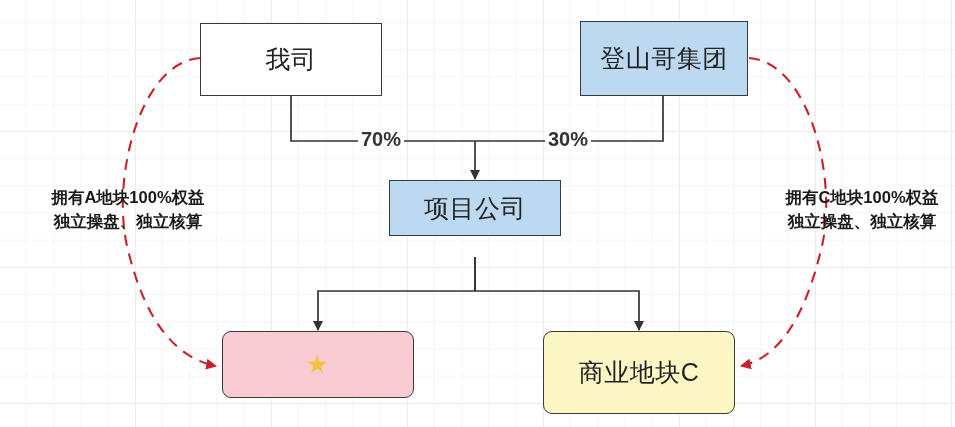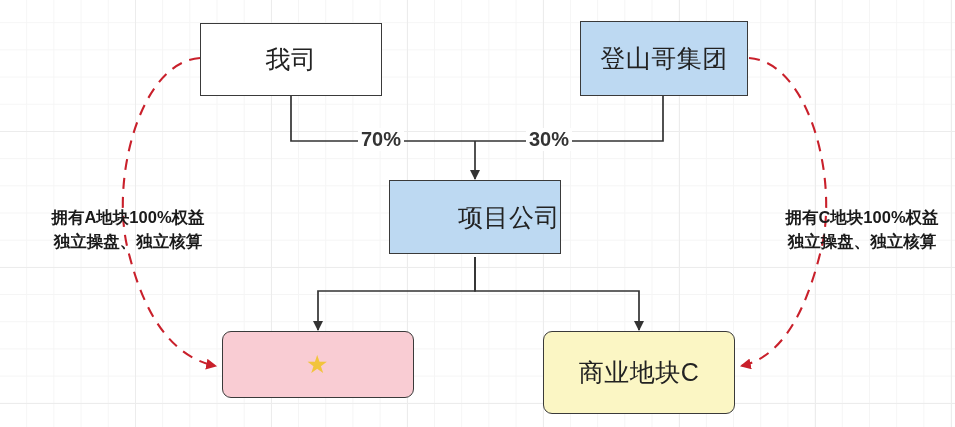--- a/index.html
+++ b/index.html
@@ -50,21 +50,20 @@
     line-height: 1;
   }
   .annotation {
     position: absolute;
     font-size: 16.5px;
     font-weight: bold;
     color: #1a1a1a;
     line-height: 1.45;
     text-align: center;
     white-space: nowrap;
-    margin-top: 20px;
   }
   .edge-label {
     position: absolute;
     font-size: 20px;
     color: #333333;
     background: #ffffff;
     padding: 0 3px;
     white-space: nowrap;
     font-weight: bold;
   }
@@ -99,35 +98,35 @@
   </svg>
 
   <div class="node" style="left:200px; top:23px; width:182px; height:73px; background:#ffffff;">
     <span>我司</span>
   </div>
 
   <div class="node" style="left:580px; top:21px; width:168px; height:75px; background:#bdd9f2;">
     <span>登山哥集团</span>
   </div>
 
-  <div class="node" style="left:389px; top:180px; width:172px; height:74px; background:#bdd9f2;justify-content:flex-end;">
+  <div class="node" style="left:389px; top:180px; width:172px; height:56px; background:#bdd9f2;">
     <span>项目公司</span>
   </div>
 
   <div class="node node-rounded" style="left:222px; top:331px; width:192px; height:67px; background:#f9ccd3;">
     <span class="node-star" style="color:#f2c43d;">★</span>
   </div>
 
   <div class="node node-rounded" style="left:543px; top:331px; width:192px; height:83px; background:#fbf6c4;">
     <span>商业地块C</span>
   </div>
 
   <div class="edge-label" style="left:358px; top:128px;">70%</div>
 
-  <div class="edge-label" style="left:526px; top:128px;">30%</div>
+  <div class="edge-label" style="left:545px; top:128px;">30%</div>
 
   <div class="annotation" style="left:14px; top:186px; width:228px;">
     <div>拥有A地块100%权益</div>
     <div>独立操盘、独立核算</div>
   </div>
 
   <div class="annotation" style="left:748px; top:186px; width:228px;">
     <div>拥有C地块100%权益</div>
     <div>独立操盘、独立核算</div>
   </div>

